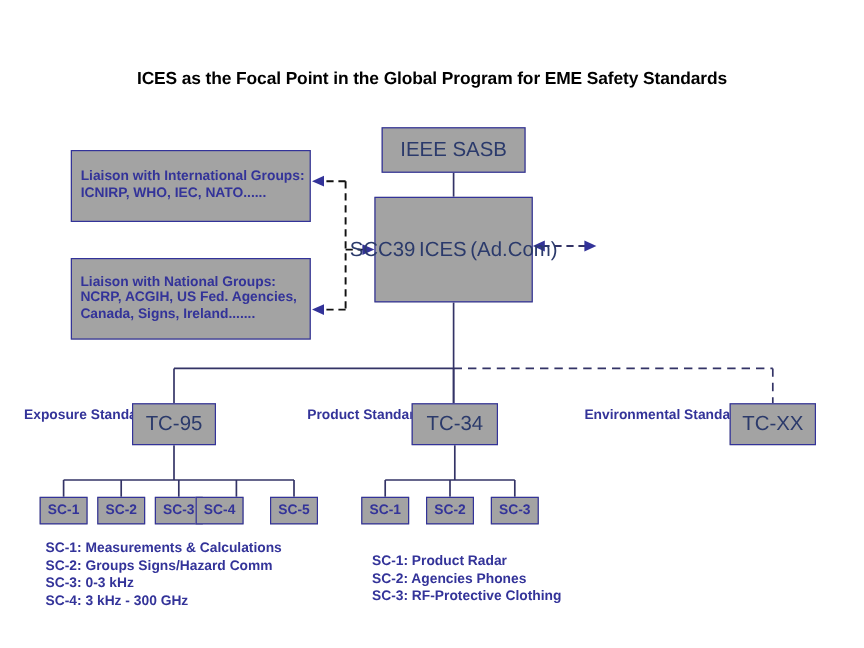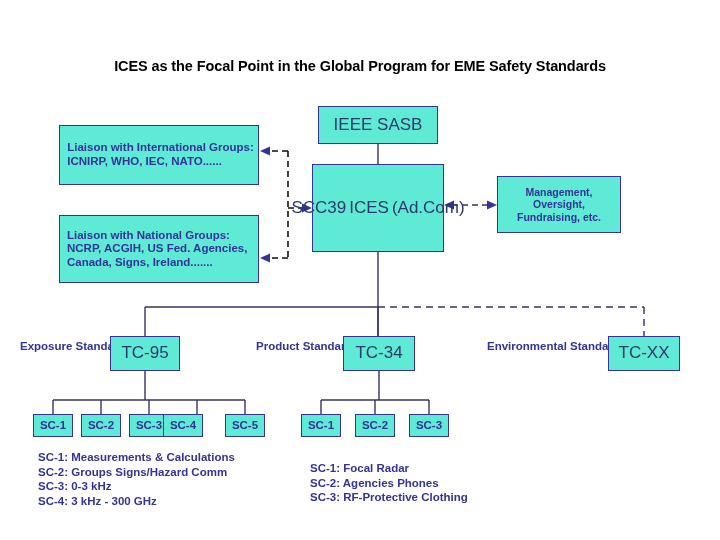--- a/index.html
+++ b/index.html
@@ -34,21 +34,21 @@
     width: 720px;
     text-align: center;
     font-size: 14.5px;
     font-weight: bold;
     color: #000000;
     letter-spacing: -0.1px;
   }
   .node {
     position: absolute;
     box-sizing: border-box;
-    background: #5eead4;
+    background: #a3a3a3;
     border: 1.5px solid #333399;
     color: #333399;
     display: flex;
     align-items: center;
     justify-content: center;
     text-align: center;
     line-height: 1.18;
   }
   .node.plain {
     font-weight: bold;
@@ -171,23 +171,20 @@
   <div class="node serif" id="ieee-sasb">
     <span>IEEE SASB</span>
   </div>
 
   <div class="node serif" id="scc39">
     <span>SCC39</span>
     <span>ICES</span>
     <span>(Ad.Com)</span>
   </div>
 
-  <div class="node plain" id="mgmt">
-    <span>Management, Oversight, Fundraising, etc.</span>
-  </div>
 
   <div class="label" id="lbl-exposure">
     <span style="white-space:pre-line;">Exposure Standards</span>
   </div>
   <div class="node serif" id="tc95">
     <span>TC-95</span>
   </div>
 
   <div class="label" id="lbl-product">
     <span style="white-space:pre-line;">Product Standards</span>
@@ -226,15 +223,15 @@
       </div>
       <div class="node plain sc" style="position: absolute; left: 355px;">
         <span>SC-2</span>
       </div>
       <div class="node plain sc" style="position: absolute; left: 409px;">
         <span>SC-3</span>
       </div>
     </div>
 
   <div class="legend" id="legend-left"><div>SC-1: Measurements &amp; Calculations</div><div>SC-2: Groups Signs/Hazard Comm</div><div>SC-3: 0-3 kHz</div><div>SC-4: 3 kHz - 300 GHz</div></div>
-  <div class="legend" id="legend-right"><div>SC-1: Focal Radar</div><div>SC-2: Agencies Phones</div><div>SC-3: RF-Protective Clothing</div></div>
+  <div class="legend" id="legend-right"><div>SC-1: Product Radar</div><div>SC-2: Agencies Phones</div><div>SC-3: RF-Protective Clothing</div></div>
 
 </div>
 
 </body></html>

